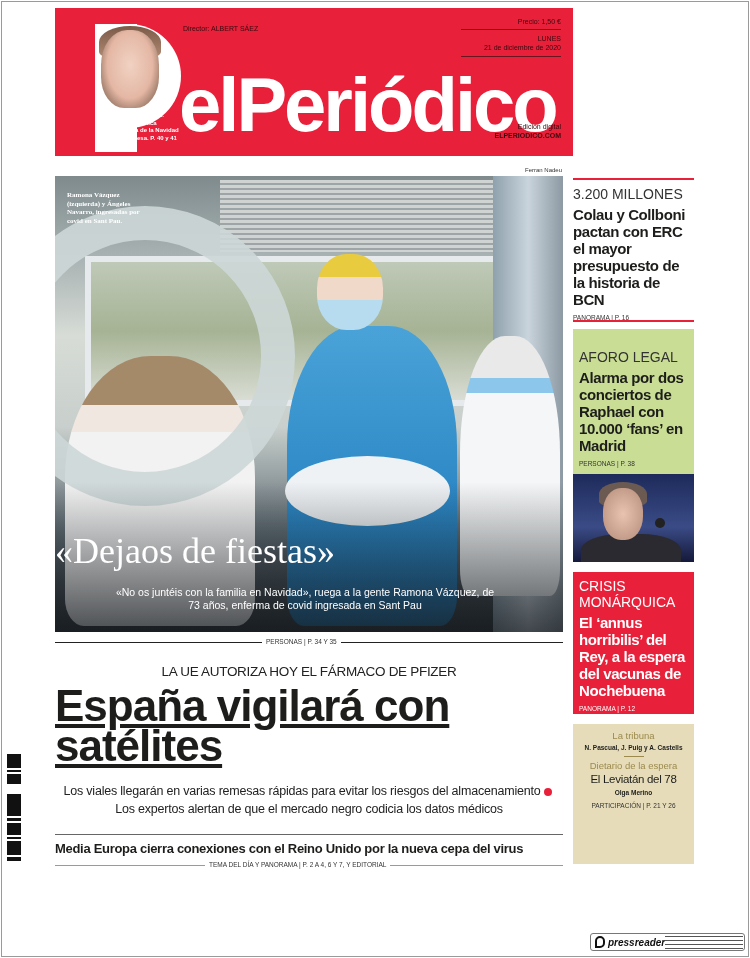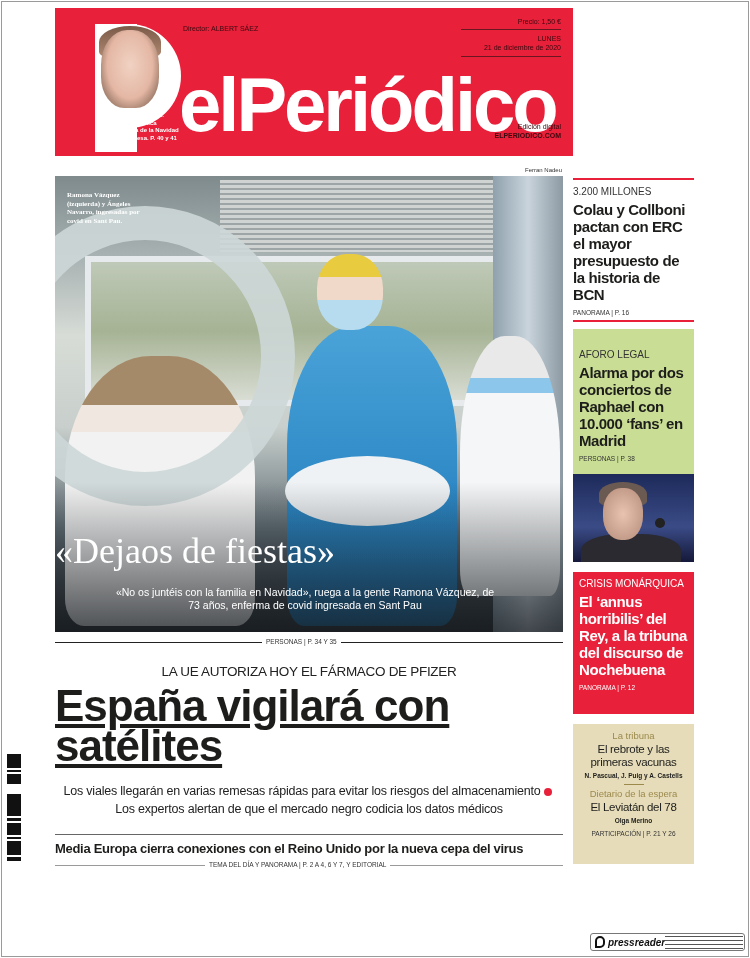--- a/index.html
+++ b/index.html
@@ -57,21 +57,21 @@
 
     
     .kicker { position: absolute; left: 55px; width: 508px; top: 664px; text-align: center; font-size: 13.5px; color: #222; letter-spacing: -0.3px; }
     .headline { position: absolute; left: 55px; width: 508px; top: 686px; text-align: left; font-size: 44px; font-weight: bold; line-height: 40px; color: #1d1d1b; letter-spacing: -1px; text-decoration: underline; }
     .deck { position: absolute; left: 55px; width: 508px; top: 782px; text-align: center; font-size: 12.5px; line-height: 18px; color: #222; letter-spacing: -0.2px; }
     .red-dot { display: inline-block; width: 8px; height: 8px; border-radius: 50%; background: #e8203a; vertical-align: middle; margin: 0 3px; }
     .secondary { position: absolute; left: 55px; width: 508px; top: 841px; text-align: left; font-size: 13px; font-weight: bold; color: #1d1d1b; letter-spacing: -0.3px; }
 
     
     .sb-rule-red { position: absolute; left: 573px; width: 121px; height: 2px; background: #e8203a; }
-    .sb-kicker { font-size: 10px; color: #333; margin-bottom: 4px; }
+    .sb-kicker { font-size: 14px; color: #333; margin-bottom: 4px; }
     .sb-head { font-size: 15px; font-weight: bold; line-height: 17px; color: #1d1d1b; letter-spacing: -0.4px; }
     .sb-ref { font-size: 6.5px; color: #333; margin-top: 6px; }
     .sb1 { position: absolute; left: 573px; top: 186px; width: 121px; }
     .sb2 { position: absolute; left: 573px; top: 329px; width: 121px; height: 145px; background: #c9de94; padding: 20px 6px; }
     .sb2-photo { position: absolute; left: 573px; top: 474px; width: 121px; height: 88px; overflow: hidden;
       background: linear-gradient(180deg, #1d2a5a, #3a4b86 60%, #15193a); }
     .raph-face { position: absolute; left: 30px; top: 14px; width: 40px; height: 52px; border-radius: 45%; background: radial-gradient(#e9c2b0, #b58c7a); }
     .raph-hair { position: absolute; left: 26px; top: 8px; width: 48px; height: 24px; border-radius: 50% 50% 20% 20%; background: #6b5a52; }
     .raph-body { position: absolute; left: 8px; top: 60px; width: 100px; height: 40px; border-radius: 40% 40% 0 0; background: #2a2a30; }
     .raph-mic { position: absolute; left: 82px; top: 44px; width: 10px; height: 10px; border-radius: 50%; background: #222; }
@@ -171,27 +171,26 @@
 </article>
 <div class="sb2-photo">
   <div class="raph-body"></div>
   <div class="raph-hair"></div>
   <div class="raph-face"></div>
   <div class="raph-mic"></div>
 </div>
 
 <article class="sb3">
   <div class="sb-kicker">CRISIS MONÁRQUICA</div>
-  <div class="sb-head">El ‘annus horribilis’ del Rey, a la tribuna del discurso de Nochebuena</div>
+  <div class="sb-head">El ‘annus horribilis’ del Rey, a la espera del vacunas de Nochebuena</div>
   <div class="sb-ref">PANORAMA | P. 12</div>
 </article>
 
 <aside class="sb4">
   <div class="sb4-label">La tribuna</div>
-  <div class="sb4-title">El rebrote y las primeras vacunas</div>
   <div class="sb4-author">N. Pascual, J. Puig y A. Castells</div>
   <div class="sb4-div"></div>
   <div class="sb4-label">Dietario de la espera</div>
   <div class="sb4-title">El Leviatán del 78</div>
   <div class="sb4-author">Olga Merino</div>
   <div class="sb4-ref">PARTICIPACIÓN | P. 21 Y 26</div>
 </aside>
 
 <div class="barcode">
   <div class="bar" style="top:0; height:14px;"></div>

